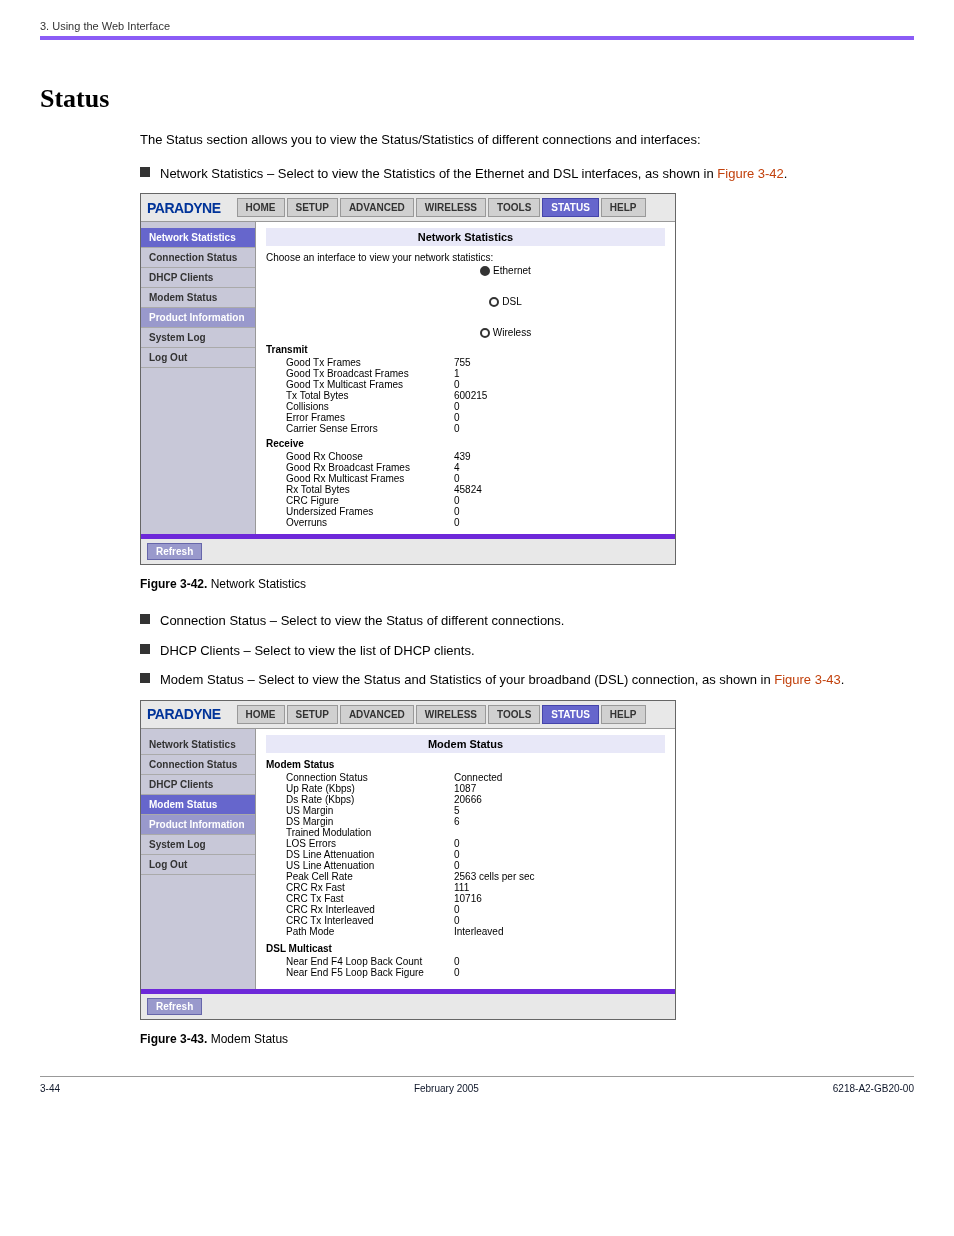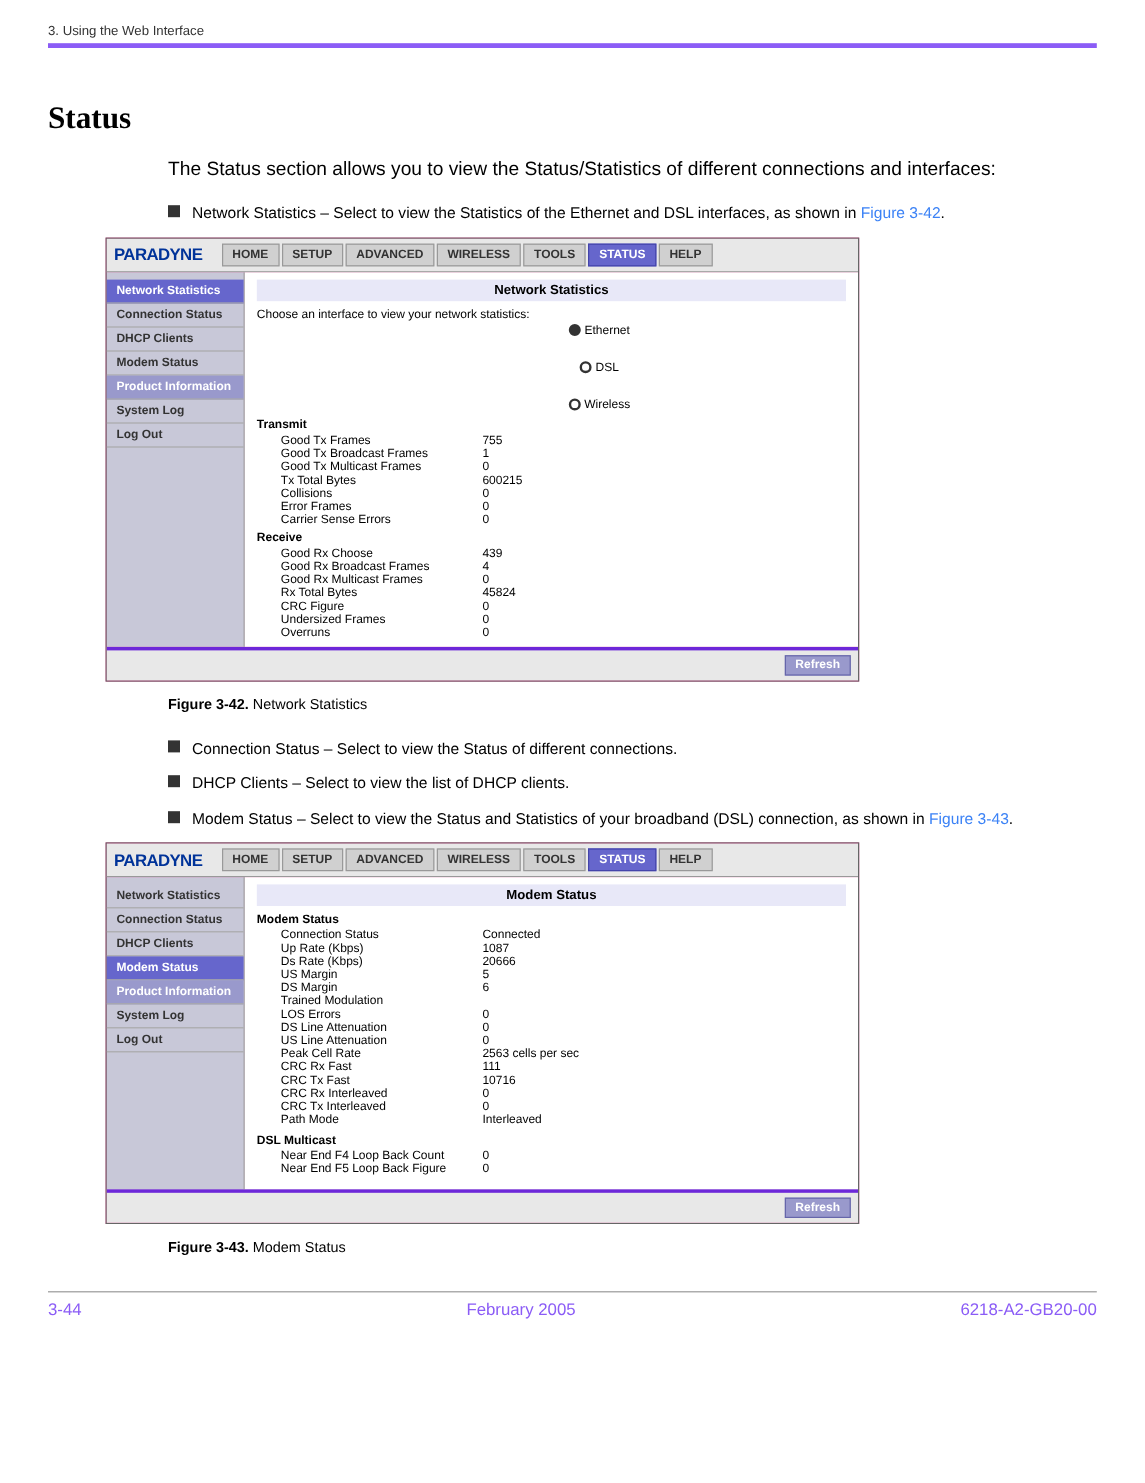--- a/index.html
+++ b/index.html
@@ -20,49 +20,49 @@
       margin-bottom: 44px;
     }
     h1 {
       font-size: 26px;
       font-weight: bold;
       margin-bottom: 16px;
       font-family: Georgia, serif;
     }
     .intro-text {
       margin-left: 100px;
-      font-size: 16px;
+      font-size: 13px;
       margin-bottom: 14px;
       line-height: 1.5;
     }
     .bullet-item {
       display: flex;
       margin-left: 100px;
       margin-bottom: 10px;
       font-size: 13px;
       line-height: 1.5;
     }
     .bullet-square {
       width: 10px;
       height: 10px;
       background: #333;
       flex-shrink: 0;
       margin-top: 3px;
       margin-right: 10px;
     }
     .bullet-text { flex: 1; }
-    .link-text { color: #3b82f6; text-decoration: none; }
+    .link-text { color: #c2410c; text-decoration: none; }
 
     
     .router-box {
-      margin-left: 48px;
+      margin-left: 100px;
       margin-bottom: 12px;
       border: 1px solid #666;
-      width: 628px;
-      background: #ec4899;
+      width: 536px;
+      background: #f97316;
       font-size: 11px;
     }
 
     
     .router-nav {
       display: flex;
       align-items: center;
       background: #e8e8e8;
       border-bottom: 1px solid #999;
       padding: 4px 6px;
@@ -170,24 +170,23 @@
     .stats-row {
       display: flex;
       gap: 8px;
     }
     .stats-label { min-width: 160px; }
     .stats-value { }
     .subsection { margin-left: 20px; }
 
     .router-footer {
       display: flex;
-      justify-content: flex-end;
       padding: 4px 6px;
       background: #e8e8e8;
-      border-top: 3px solid #6d28d9;
+      border-top: 5px solid #6d28d9;
     }
     .refresh-btn {
       background: #9999cc;
       color: #fff;
       border: 1px solid #6666aa;
       padding: 2px 8px;
       font-size: 10px;
       cursor: pointer;
       font-weight: bold;
     }
@@ -201,22 +200,22 @@
     }
     .figure-caption strong { font-weight: bold; }
 
     
     .page-footer {
       border-top: 1px solid #999;
       margin-top: 30px;
       padding-top: 6px;
       display: flex;
       justify-content: space-between;
-      font-size: 14px;
-      color: #8b5cf6;
+      font-size: 10px;
+      color: #0f172a;
     }
   </style>
 </head>
 <body>
 
 <div class="page-header">
   <span>3. Using the Web Interface</span>
 </div>
 
 <h1>Status</h1>

